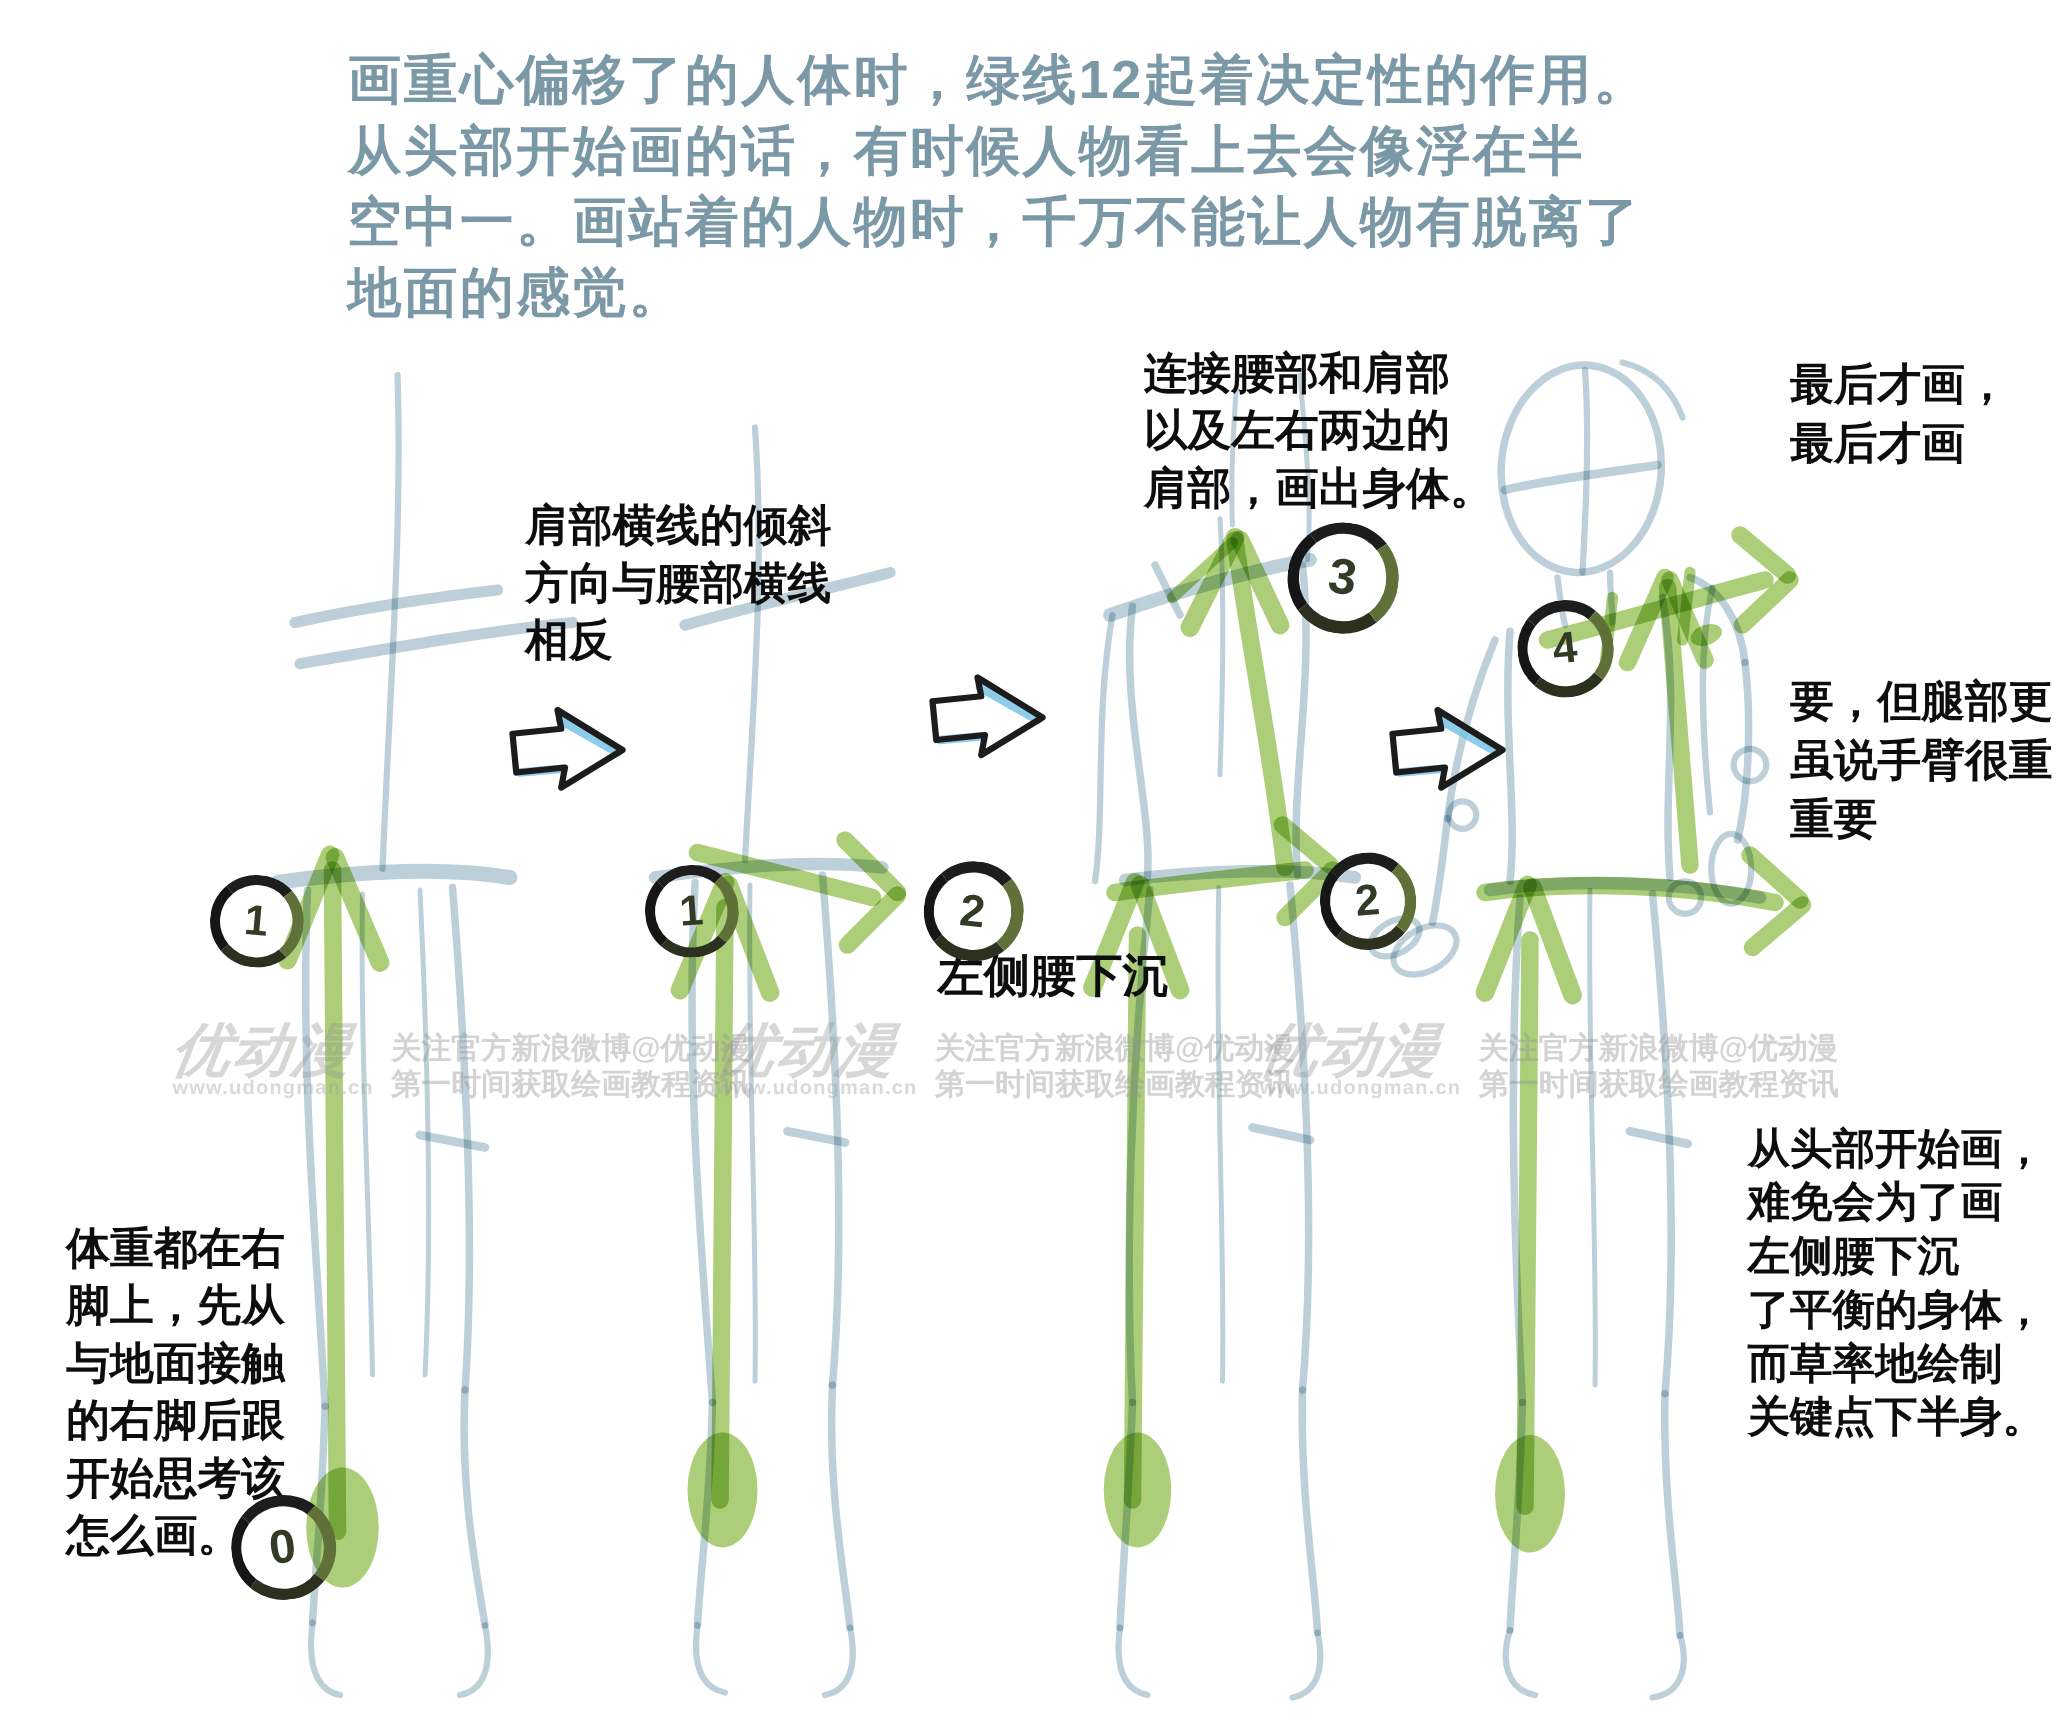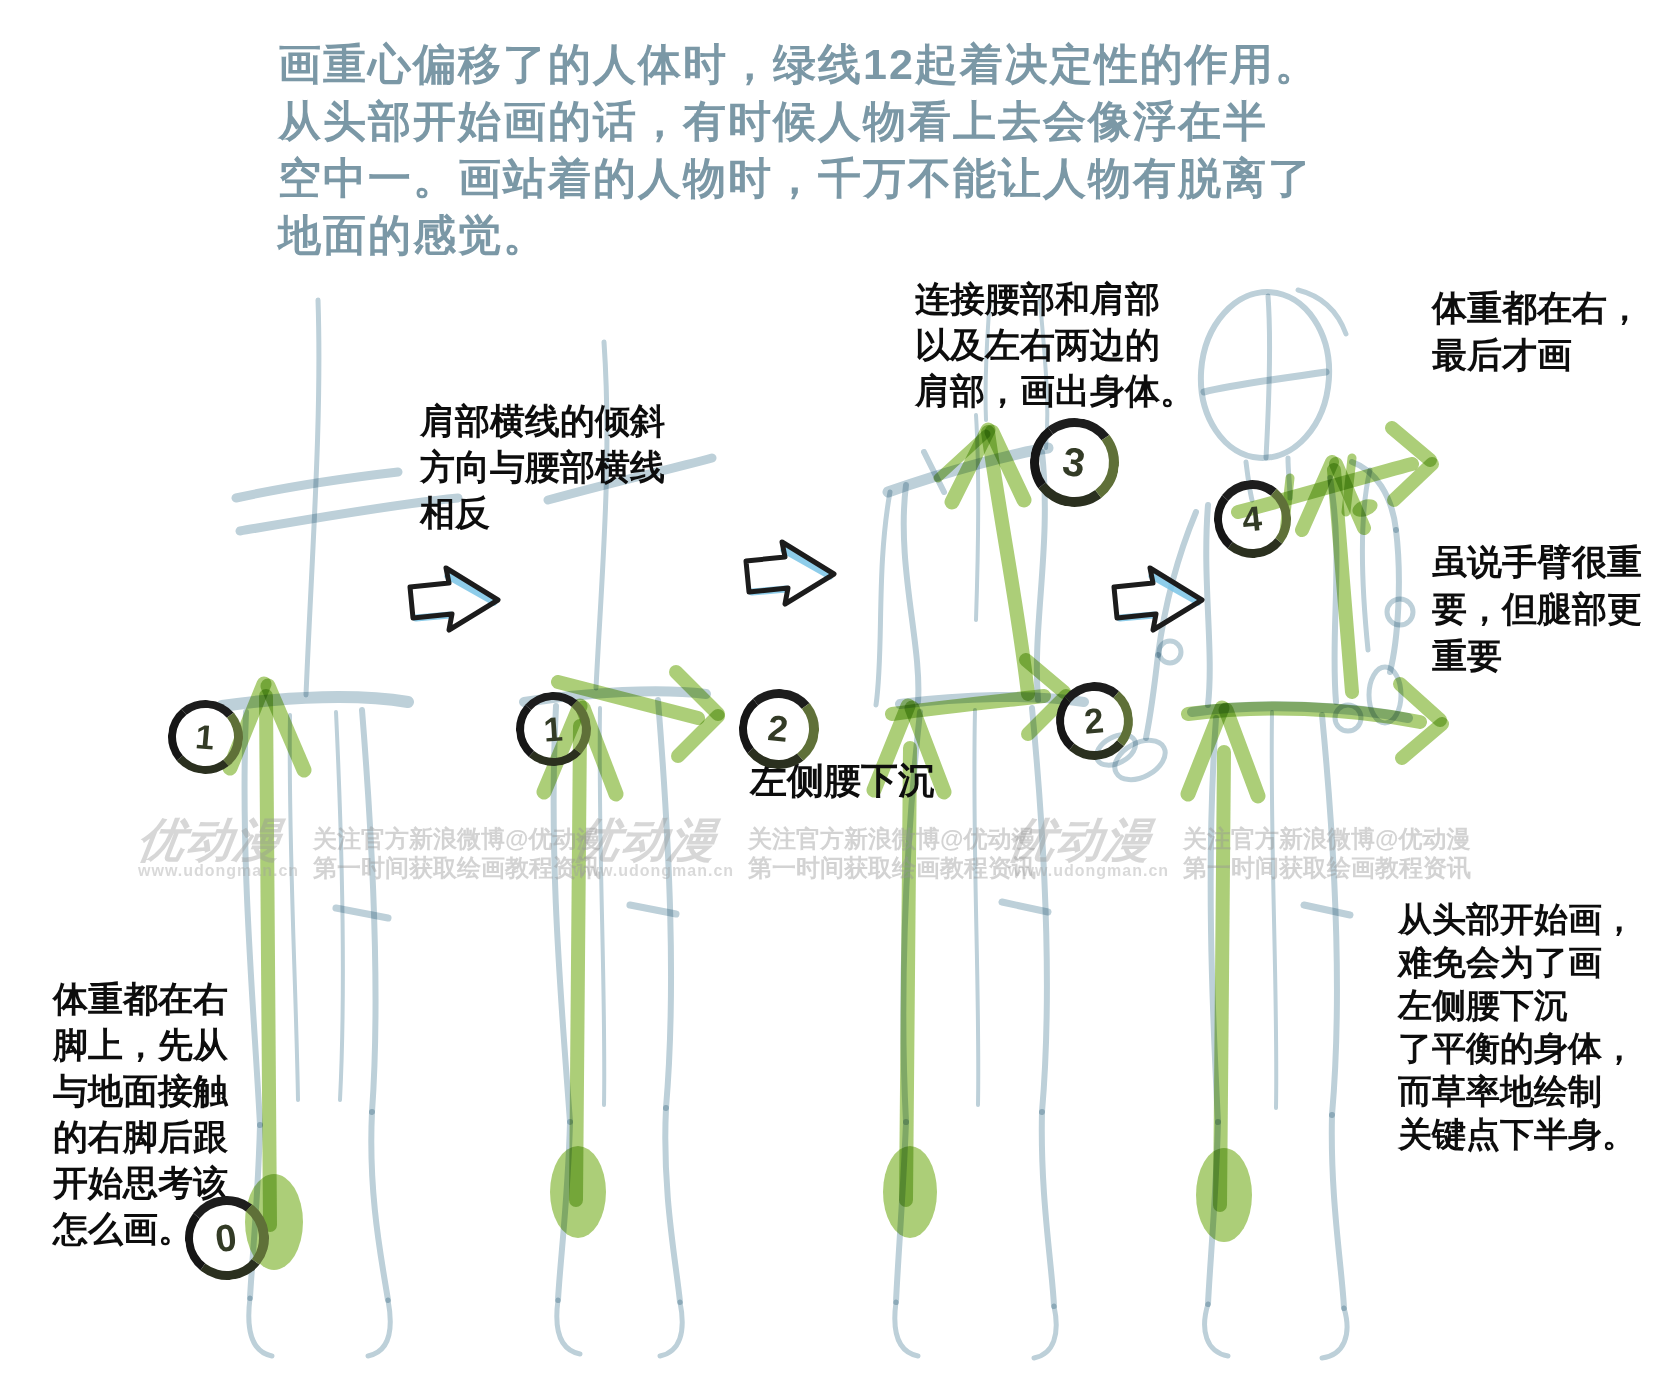--- a/index.html
+++ b/index.html
@@ -232,30 +232,30 @@
     <div>肩部，画出身体。</div>
   </div>
 
   <div class="lbl lbl-shoulder">
     <div>肩部横线的倾斜</div>
     <div>方向与腰部横线</div>
     <div>相反</div>
   </div>
 
   <div class="lbl lbl-headtop">
-    <div>体重都在右，</div>
+    <div>最后才画，</div>
     <div>最后才画</div>
   </div>
 
 
   <div class="lbl lbl-waistdown">左侧腰下沉</div>
 
   <div class="lbl lbl-armsleg">
+    <div>要，但腿部更</div>
     <div>虽说手臂很重</div>
-    <div>要，但腿部更</div>
     <div>重要</div>
   </div>
 
   <div class="lbl lbl-weight">
     <div>体重都在右</div>
     <div>脚上，先从</div>
     <div>与地面接触</div>
     <div>的右脚后跟</div>
     <div>开始思考该</div>
     <div>怎么画。</div>

